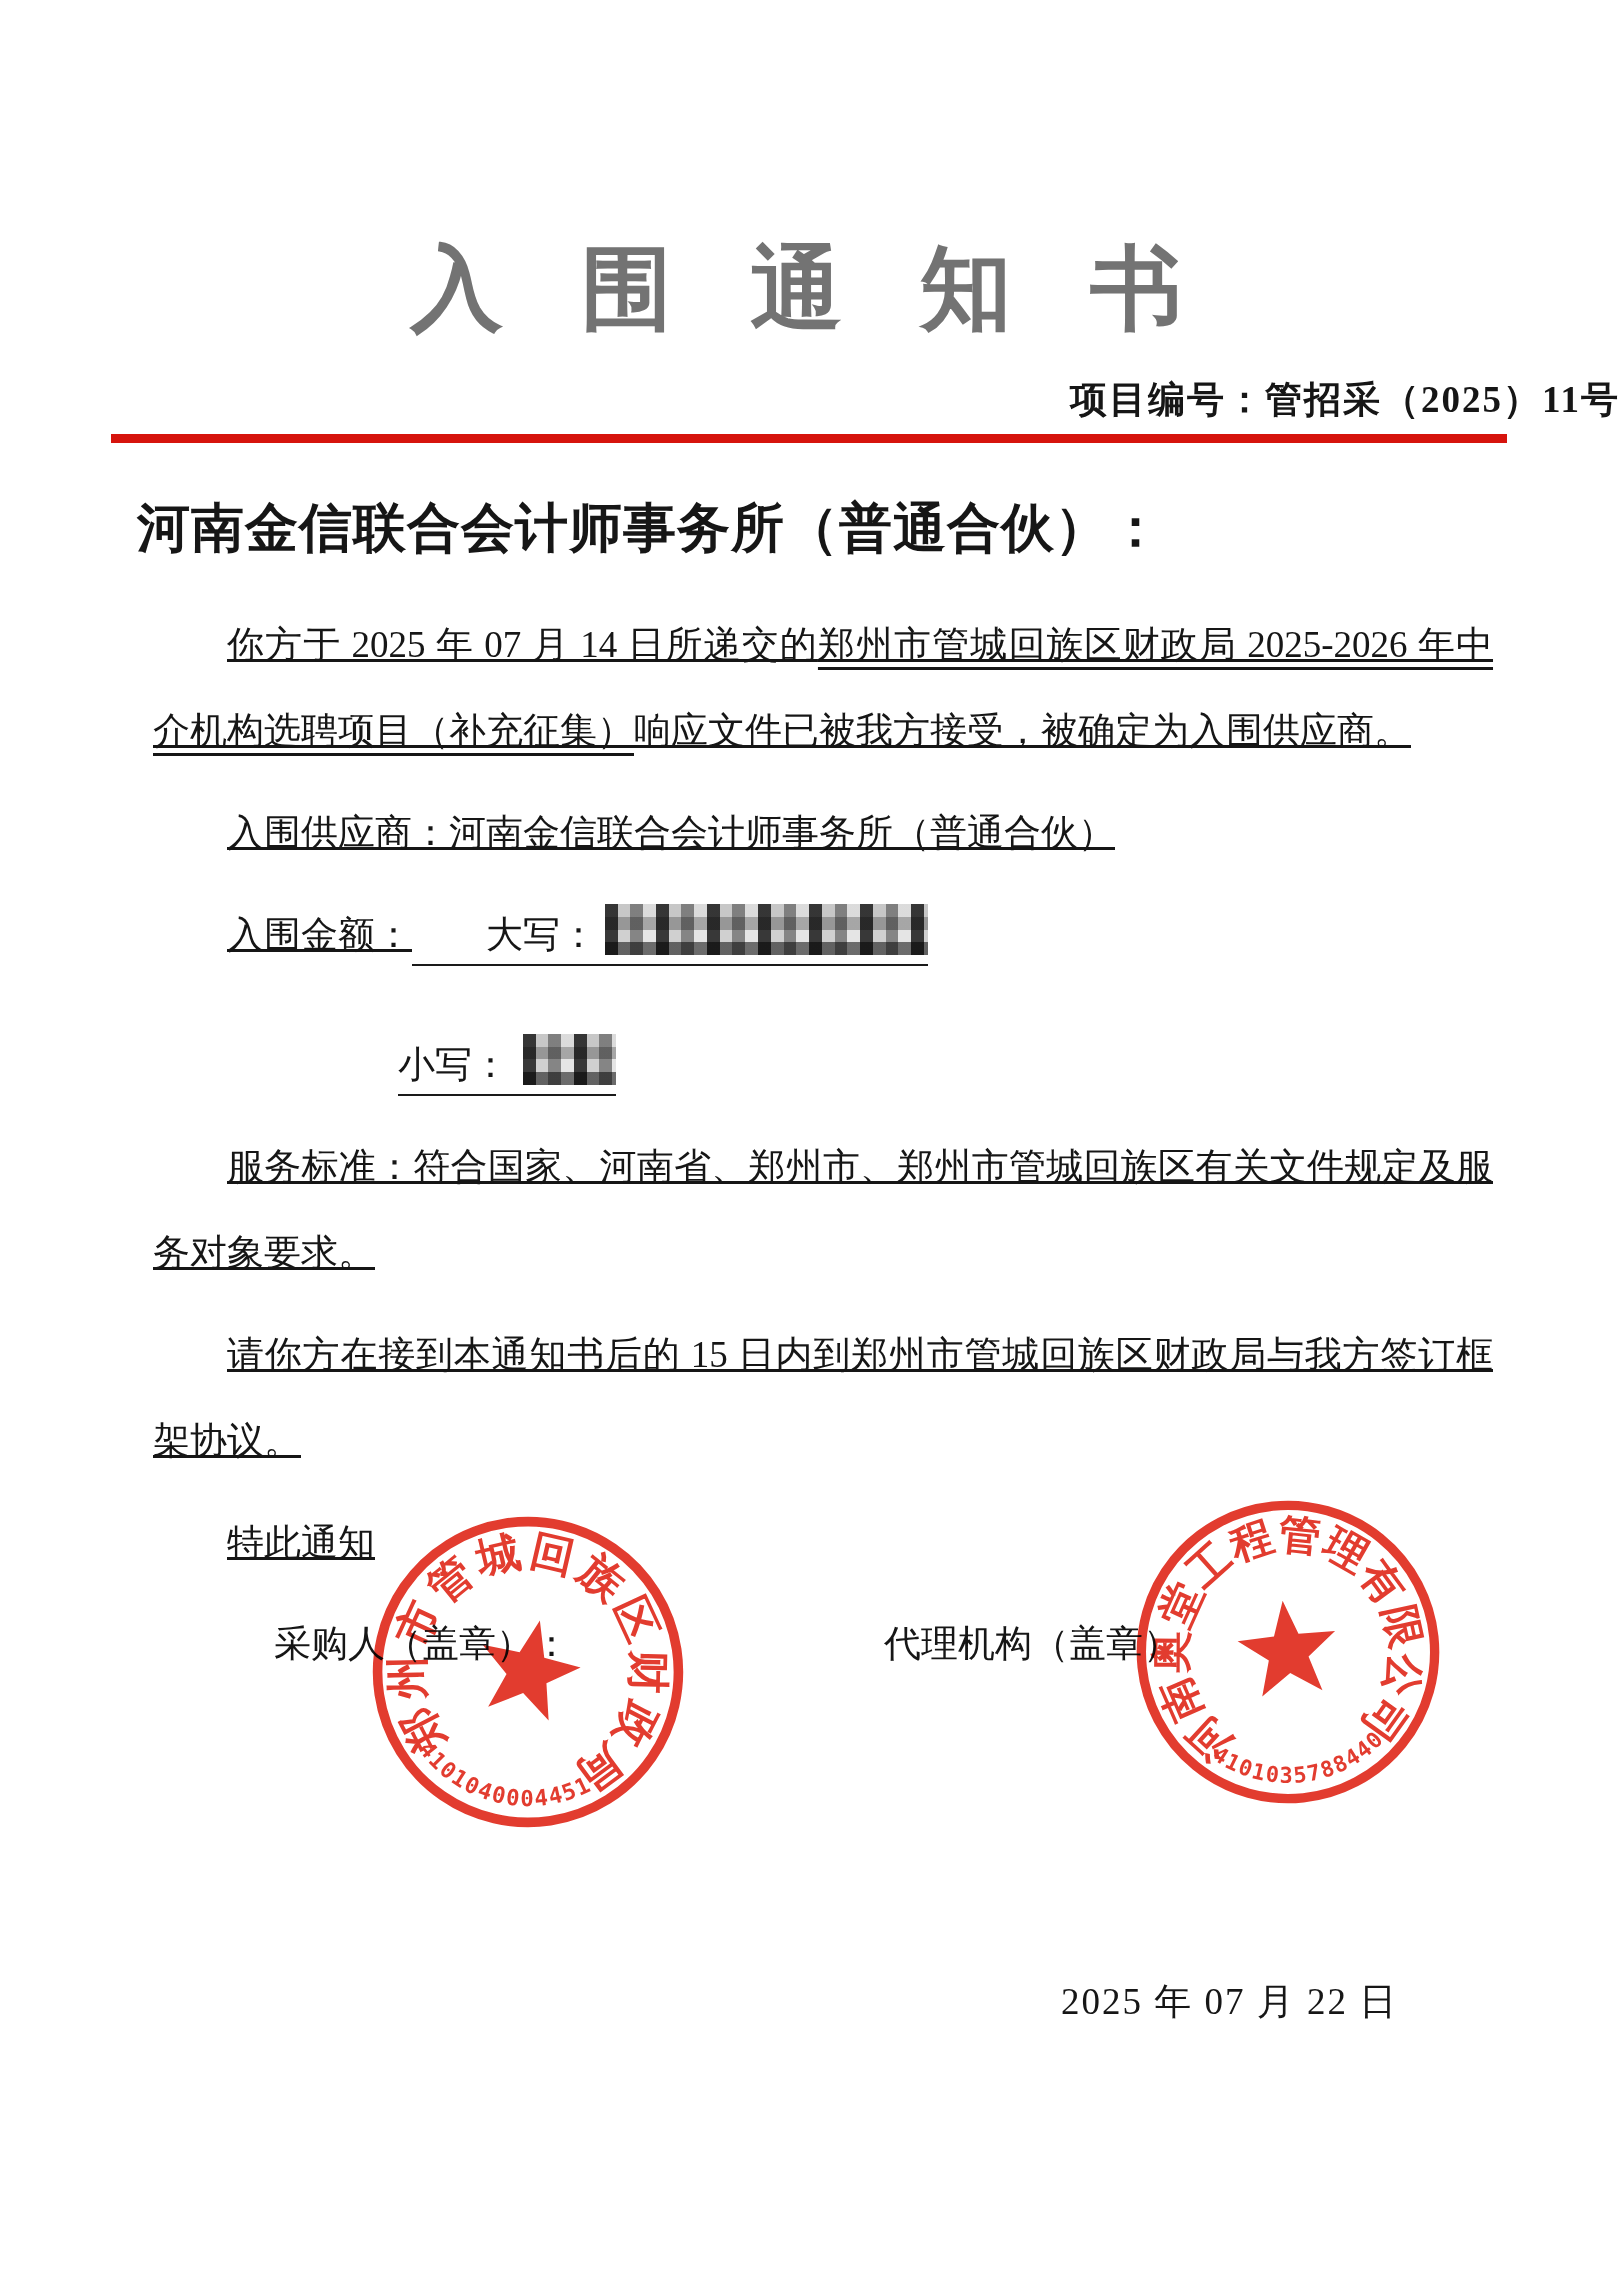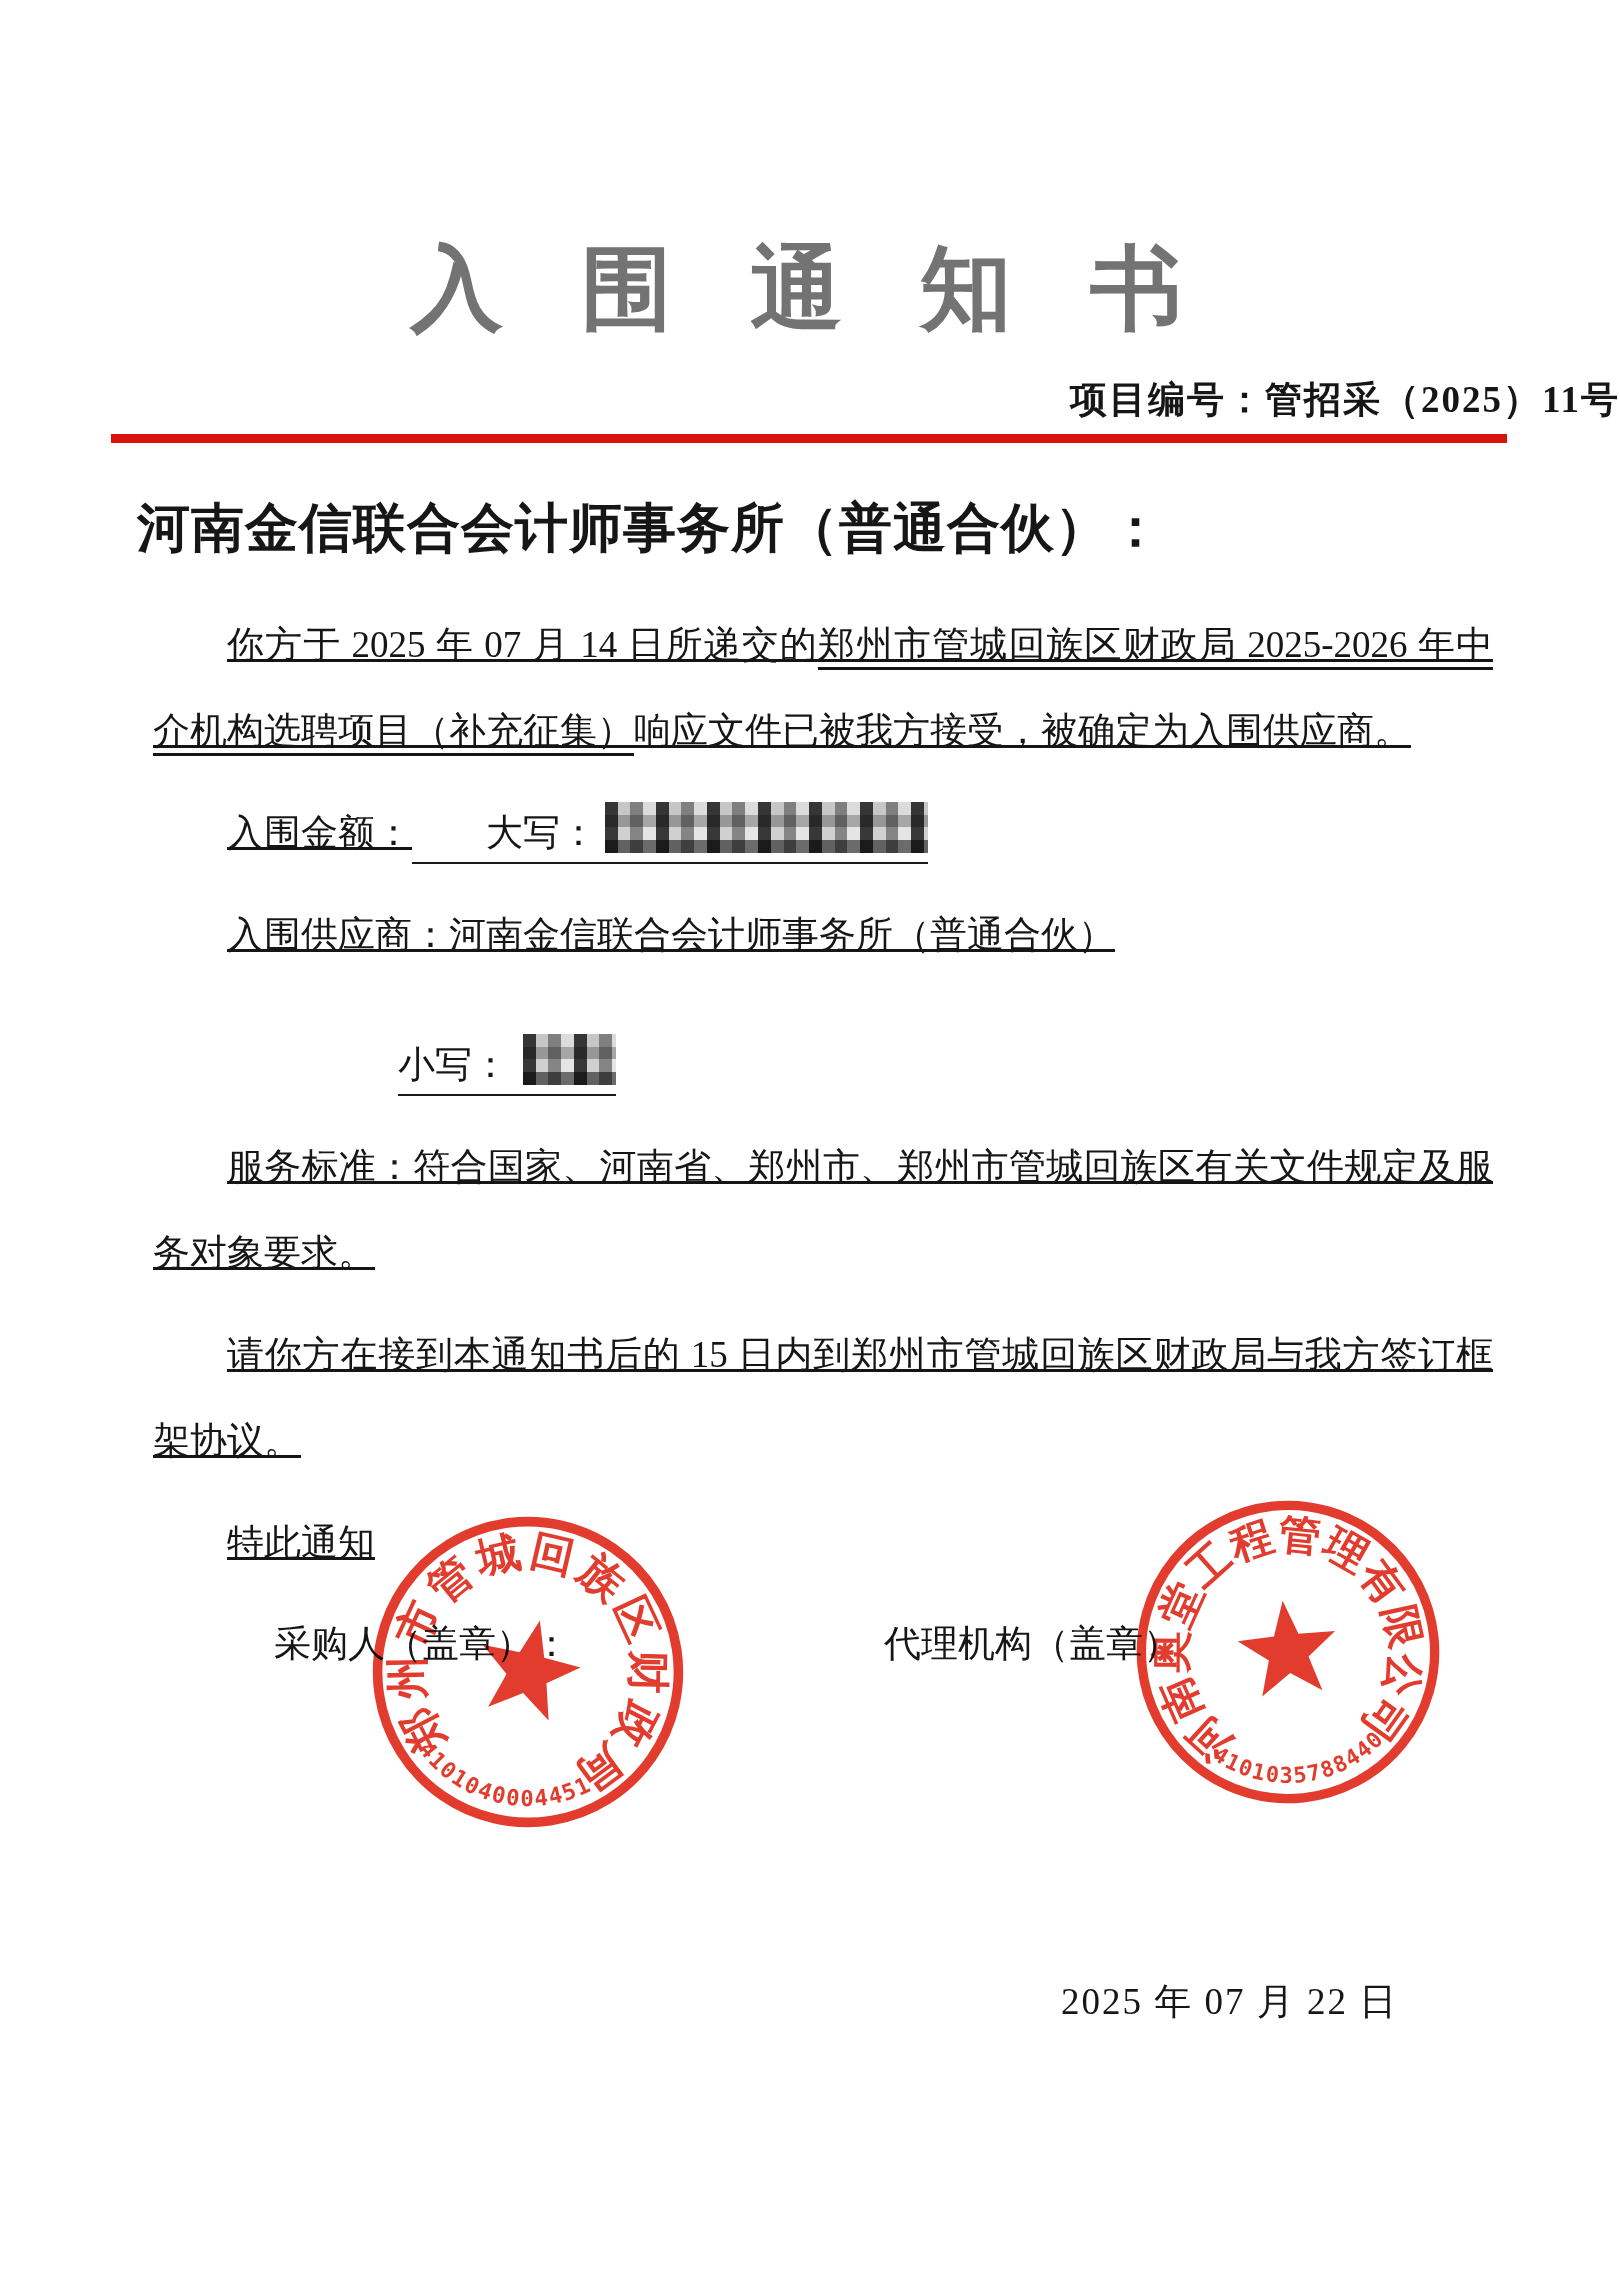--- a/index.html
+++ b/index.html
@@ -87,22 +87,22 @@
 <div class="doc-title">入 围 通 知 书</div>
 
 <div class="project-no">项目编号：管招采（2025）11号</div>
 
 <div class="red-rule"></div>
 
 <div class="recipient">河南金信联合会计师事务所（普通合伙）：</div>
 
 <div class="body-text">
   <p><span>你方于 2025 年 07 月 14 日所递交的</span><span class="ul-flow">郑州市管城回族区财政局 2025-2026 年中介机构选聘项目（补充征集）</span><span>响应文件已被我方接受，被确定为入围供应商。</span></p>
+  <p>入围供应商：河南金信联合会计师事务所（普通合伙）</p>
   <p><span>入围金额：</span><span class="amount-ul"><span>大写：</span><span class="redact redact-big"></span></span></p>
-  <p>入围供应商：河南金信联合会计师事务所（普通合伙）</p>
   <p class="xiaoxie-line"><span class="amount-ul"><span>小写：</span><span class="redact redact-small"></span></span></p>
   <p>服务标准：符合国家、河南省、郑州市、郑州市管城回族区有关文件规定及服务对象要求。</p>
   <p>请你方在接到本通知书后的 15 日内到郑州市管城回族区财政局与我方签订框架协议。</p>
   <p>特此通知</p>
 </div>
 
 <div class="sig-label purchaser-label">采购人（盖章）：</div>
 <div class="sig-label agency-label">代理机构（盖章）</div>
 
 <div class="stamp stamp-left">

